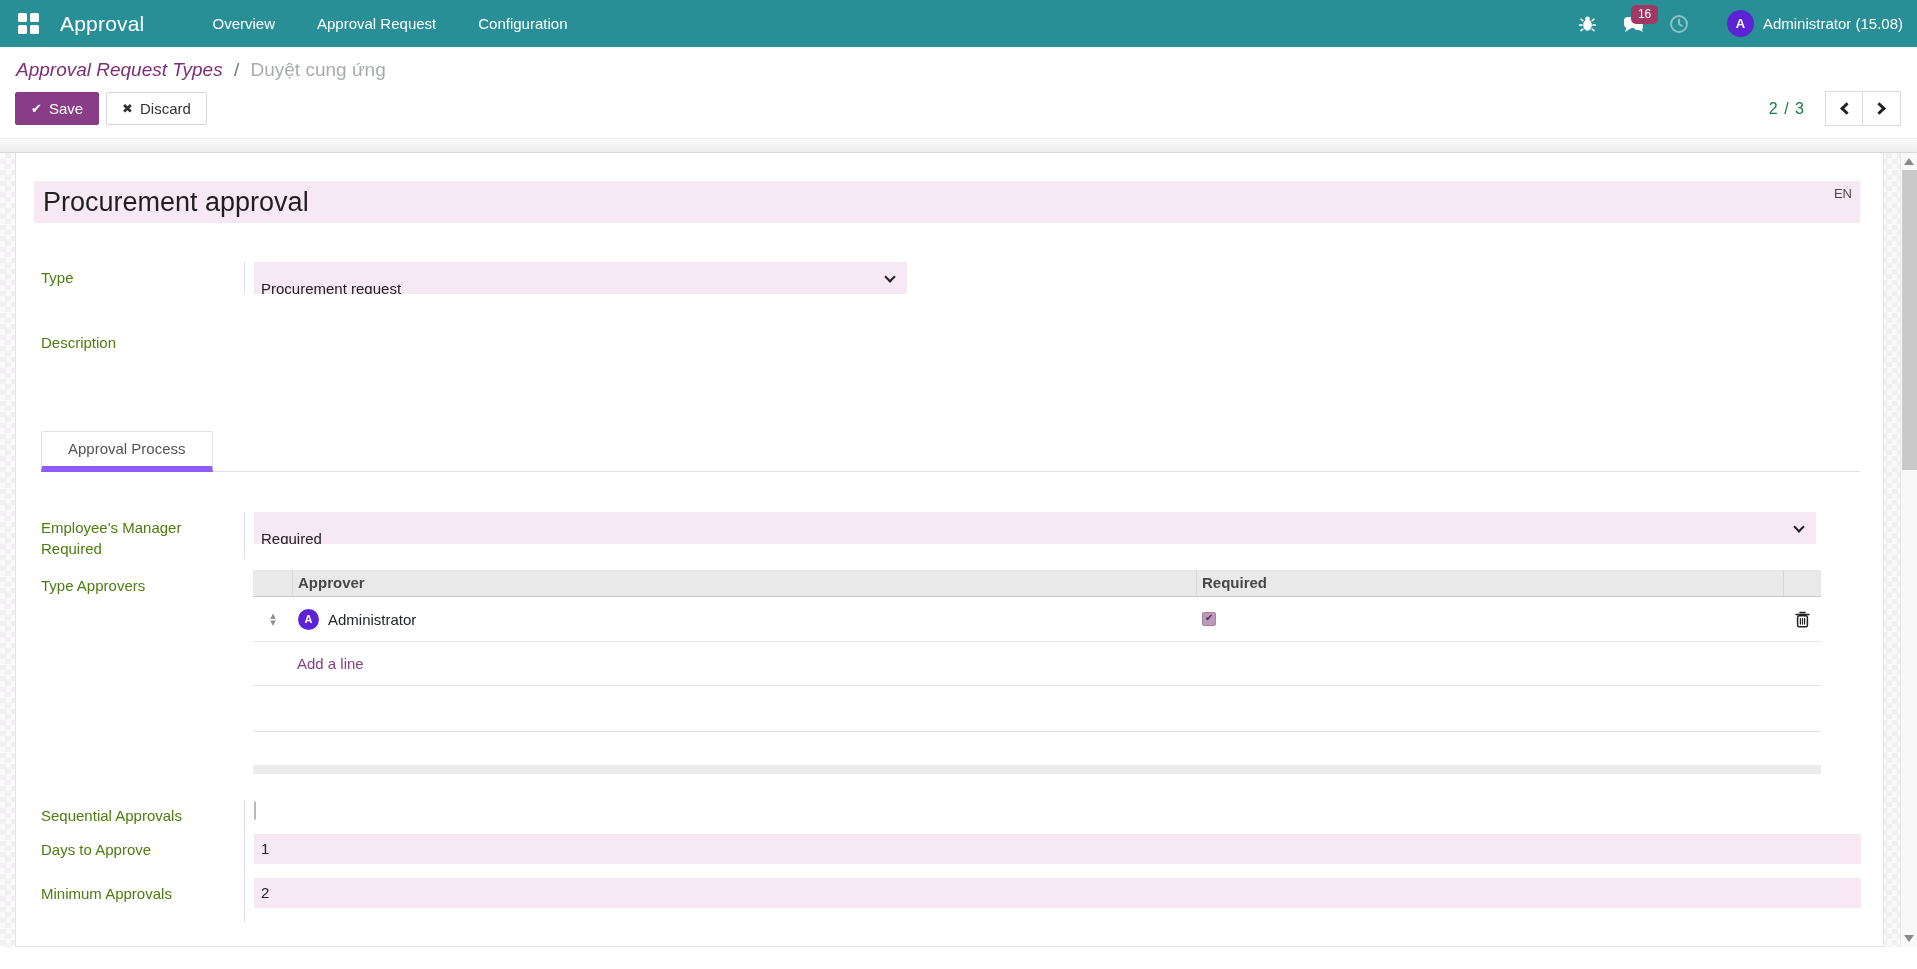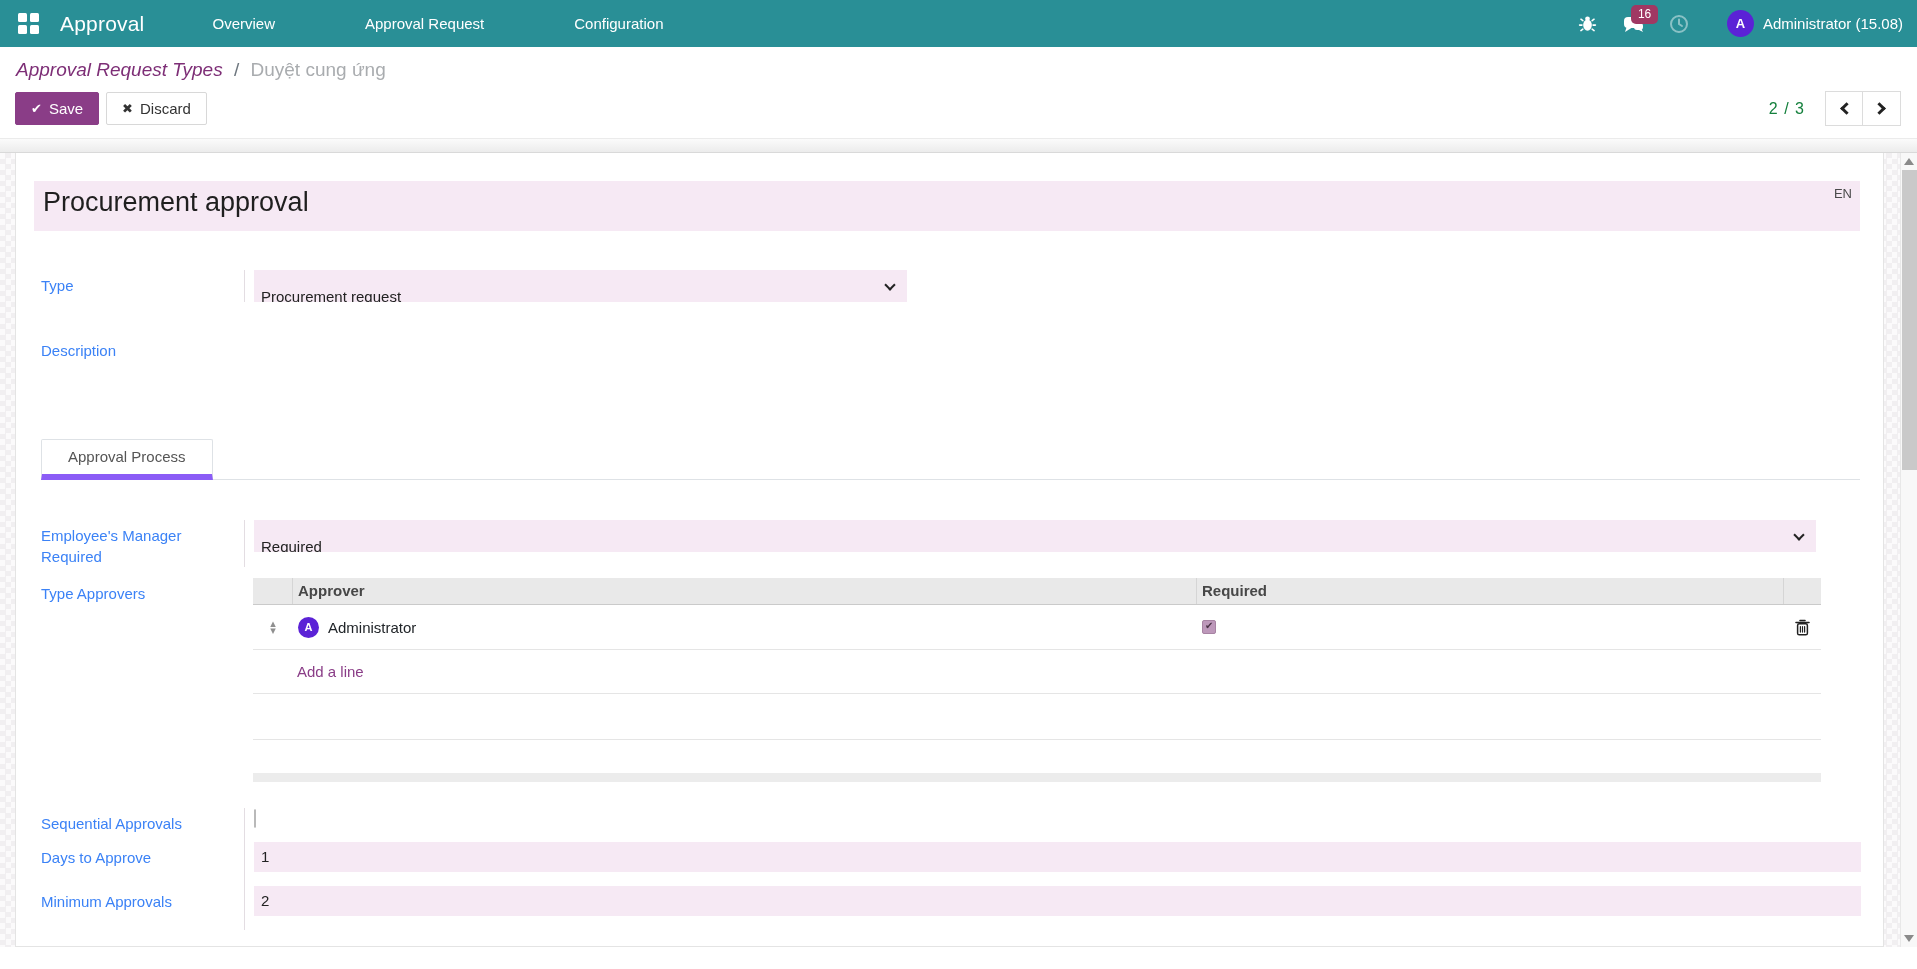--- a/index.html
+++ b/index.html
@@ -4,21 +4,21 @@
 <style>
   * { box-sizing: border-box; margin: 0; padding: 0; }
   html,body { width:1917px; height:969px; overflow:hidden;
     font-family:"Liberation Sans","DejaVu Sans",sans-serif; color:#212529; background:#fff; }
 
   
   .navbar { height:47px; background:var(--navbar_bg,#298f96); display:flex; align-items:center; color:#fff; }
   .apps-icon { margin-left:18px; display:grid; grid-template-columns:9px 9px; grid-gap:3px; cursor:pointer; }
   .apps-icon span { width:9px; height:9px; background:#fff; border-radius:1.5px; }
   .brand { font-size:21px; font-weight:500; margin-left:21px; letter-spacing:.2px; cursor:pointer; }
-  .nav-menu { display:flex; margin-left:47px; height:100%; align-items:center;gap:48px; }
+  .nav-menu { display:flex; margin-left:47px; height:100%; align-items:center; }
   .nav-item { font-size:15px; padding:0 21px; height:100%; display:flex; align-items:center; cursor:pointer; }
   .nav-right { margin-left:auto; display:flex; align-items:center; height:100%; }
   .nav-icon-btn { position:relative; padding:0 12px; height:100%; display:flex; align-items:center; cursor:pointer; }
   .badge { position:absolute; top:5px; left:22px; background:var(--badge_bg,#a03863); color:#fff;
     font-size:12px; line-height:1; padding:3px 7px 4px; border-radius:5px; }
   .nav-user { display:flex; align-items:center; padding:0 14px 0 26px; height:100%; cursor:pointer; }
   .avatar { width:27px; height:27px; border-radius:50%; background:var(--avatar_bg,#5b22d6);
     color:#fff; font-size:13px; font-weight:700; display:flex; align-items:center; justify-content:center; }
   .avatar.small { width:21px; height:21px; font-size:11px; }
   .user-name { font-size:15px; margin-left:9px; }
@@ -46,27 +46,27 @@
   
   .statusbar { height:14px; background:linear-gradient(#fbfbfb,#ececec); border-bottom:1px solid #d9d9d9; }
 
   
   .content { position:relative; height:794px;
     background:conic-gradient(#f1eff1 90deg,#fbfafb 90deg 180deg,#f1eff1 180deg 270deg,#fbfafb 270deg);
     background-size:11px 11px; }
   .sheet { position:absolute; left:15px; top:0; width:1869px; height:100%; background:#fff;
     border:1px solid #e4e4e4; border-top:none; }
 
-  .title-block { position:relative; margin:28px 23px 0 18px; height:50px;
+  .title-block { position:relative; margin:28px 23px 0 18px; height:42px;
     background:var(--field_bg,#f6e9f4); }
   .sheet-title { font-size:27px; color:#1f1f1f; line-height:42px; padding-left:9px; font-weight:400; }
   .lang-badge { position:absolute; top:5px; right:8px; font-size:13px; color:#4a4a4a; cursor:pointer; }
 
   .form-row { display:flex; padding-left:25px; }
-  .row-label { width:203px; flex-shrink:0; font-size:15px; font-weight:500; color:#3b82f6;
+  .row-label { width:203px; flex-shrink:0; font-size:15px; font-weight:500; color:#4d7c0f;
     padding-top:5px; line-height:21px; }
   .row-field { flex:1; min-width:0; padding-left:9px; }
   .row-field.vline { border-left:1px solid #e3dde2; }
 
   .fake-select { position:relative; height:32px; background:var(--field_bg,#f6e9f4);
     font-size:15px; color:#222; line-height:32px; padding:11px 28px 0 7px; cursor:pointer;
     white-space:nowrap; overflow:hidden; }
   .fake-select .sel-chev { position:absolute; right:13px; top:11px; width:8px; height:8px;
     border-right:2px solid #222; border-bottom:2px solid #222; transform:rotate(45deg); }
   .fake-input { height:30px; background:var(--field_bg,#f6e9f4); font-size:15px; color:#222;

